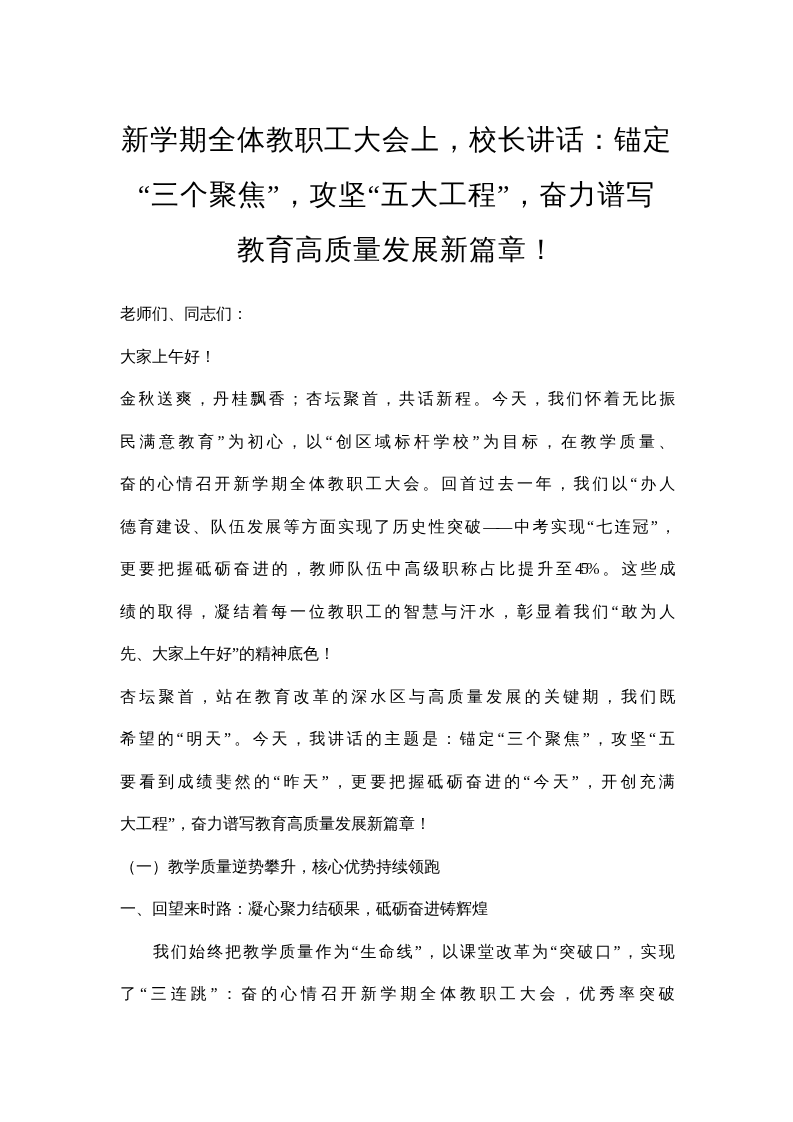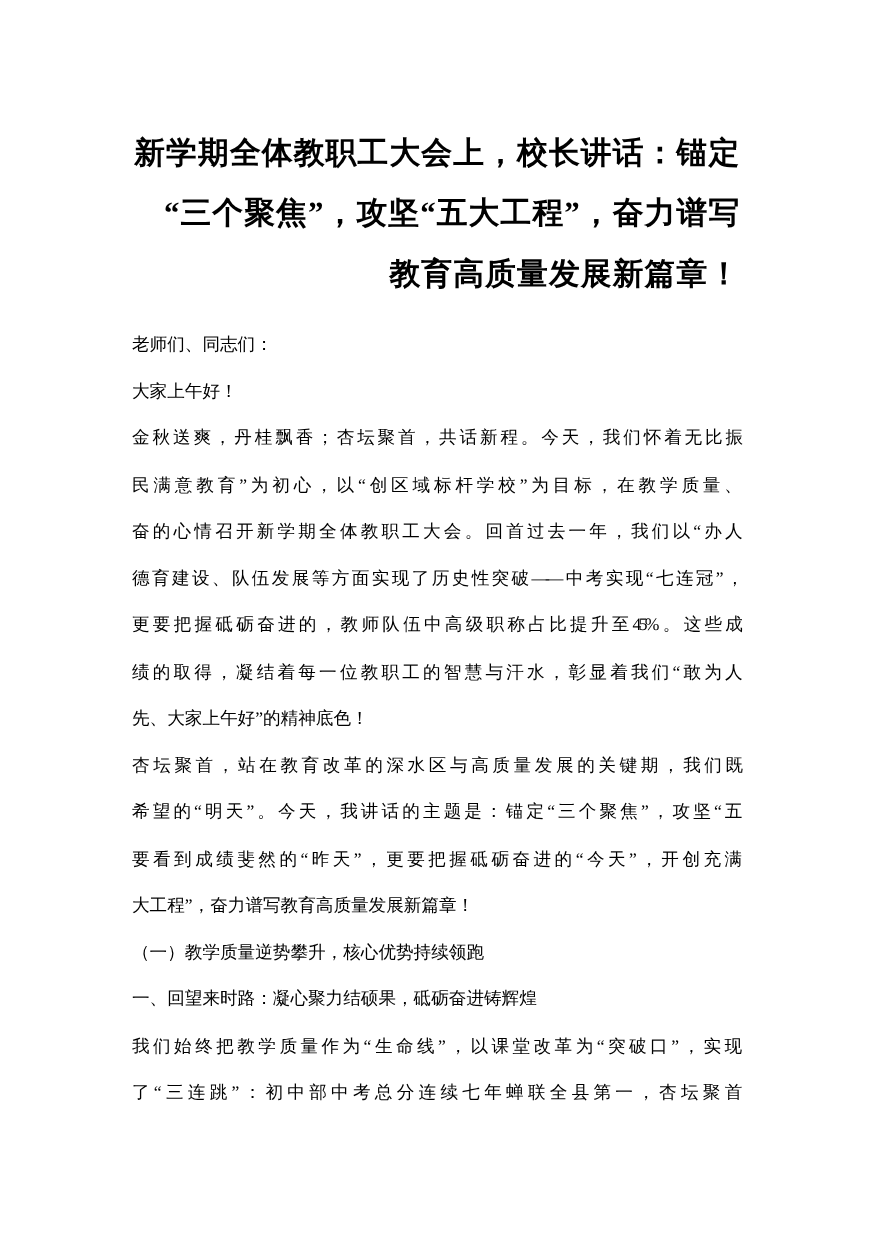--- a/index.html
+++ b/index.html
@@ -18,25 +18,24 @@
     color: #000000;
     font-family: "Liberation Serif", "DejaVu Serif", serif;
     overflow: hidden;
   }
   .doc-title {
     text-align: center;
     margin: 0 0 16px 0;
   }
   .title-line {
     font-size: 28px;
-    font-weight: bold;
+    font-weight: normal;
     line-height: 55px;
     letter-spacing: 1px;
     white-space: nowrap;
-    text-align: right;
   }
   .doc-body {
     margin: 0;
   }
   .paragraph {
     margin: 0;
     padding: 0;
   }
   .line {
     font-size: 16px;
@@ -80,17 +79,17 @@
         <div class="line full" style="letter-spacing: -1.67742px;">要看到成绩斐然的“昨天”，更要把握砥砺奋进的“今天”，开创充满</div>
         <div class="line">大工程”，奋力谱写教育高质量发展新篇章！</div>
       </div>
       <div class="paragraph">
         <div class="line">（一）教学质量逆势攀升，核心优势持续领跑</div>
       </div>
       <div class="paragraph">
         <div class="line">一、回望来时路：凝心聚力结硕果，砥砺奋进铸辉煌</div>
       </div>
       <div class="paragraph">
-        <div class="line full" style="letter-spacing: -1.67742px;">我们始终把教学质量作为“生命线”，以课堂改革为“突破口”，实现</div>
-        <div class="line full" style="letter-spacing: -1.83333px;">了“三连跳”：初中部中考总分连续七年蝉联全县第一，杏坛聚首</div>
+        <div class="line full" style="letter-spacing: -1.67742px; margin-left: 33px;">我们始终把教学质量作为“生命线”，以课堂改革为“突破口”，实现</div>
+        <div class="line full" style="letter-spacing: -1.83333px;">了“三连跳”：奋的心情召开新学期全体教职工大会，优秀率突破</div>
       </div>
     </div>
 </div>
 
 </body></html>

